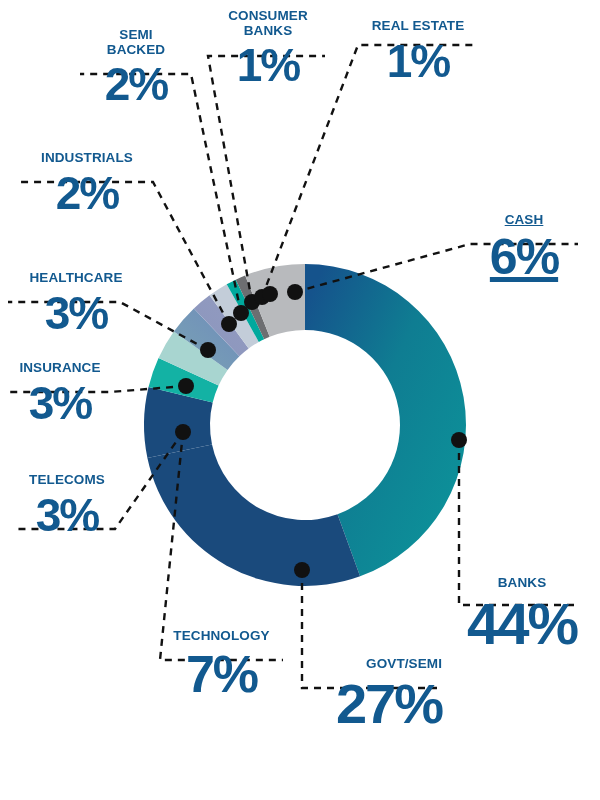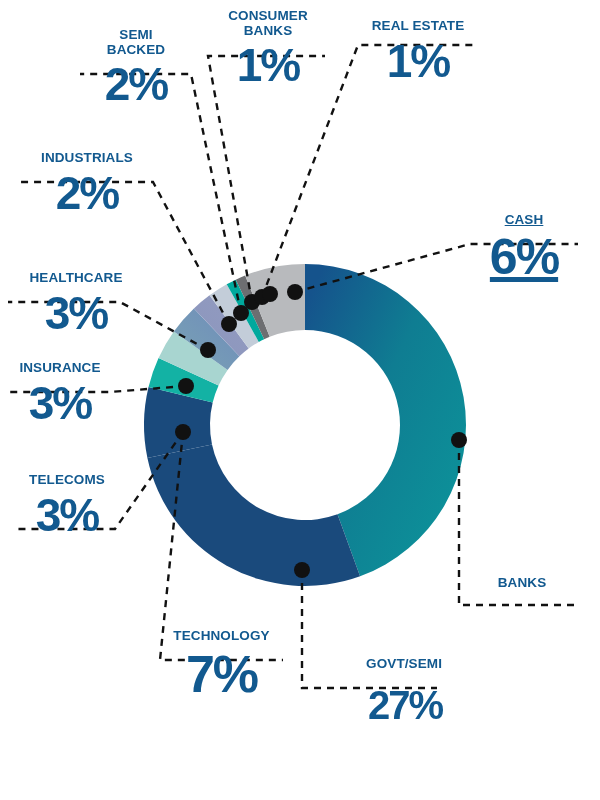--- a/index.html
+++ b/index.html
@@ -151,25 +151,26 @@
     <span class="pct" style="font-size:46px; margin-top:5px;">3%</span>
   </div>
 
   <div class="lbl a-center" style="left:160px; top:628px; width:123px;">
     <span class="cat">TECHNOLOGY</span>
     <span class="pct" style="font-size:52px; margin-top:5px;">7%</span>
   </div>
 
   <div class="lbl a-center" style="left:330px; top:656px; width:112px;text-align:right;">
     <span class="cat">GOVT/SEMI</span>
-    <span class="pct" style="font-size:40px; margin-top:14px;">27%</span>
+    <span class="pct" style="font-size:56px; margin-top:5px;">27%</span>
   </div>
 
   <div class="lbl a-center" style="left:466px; top:575px; width:112px;">
     <span class="cat">BANKS</span>
+    <span class="pct" style="font-size:58px; margin-top:5px;">44%</span>
   </div>
 
   <div class="lbl a-center" style="left:470px; top:212px; width:108px;text-decoration:underline;">
     <span class="cat">CASH</span>
     <span class="pct" style="font-size:50px; margin-top:5px;">6%</span>
   </div>
 
 </div>
 
 </body></html>

